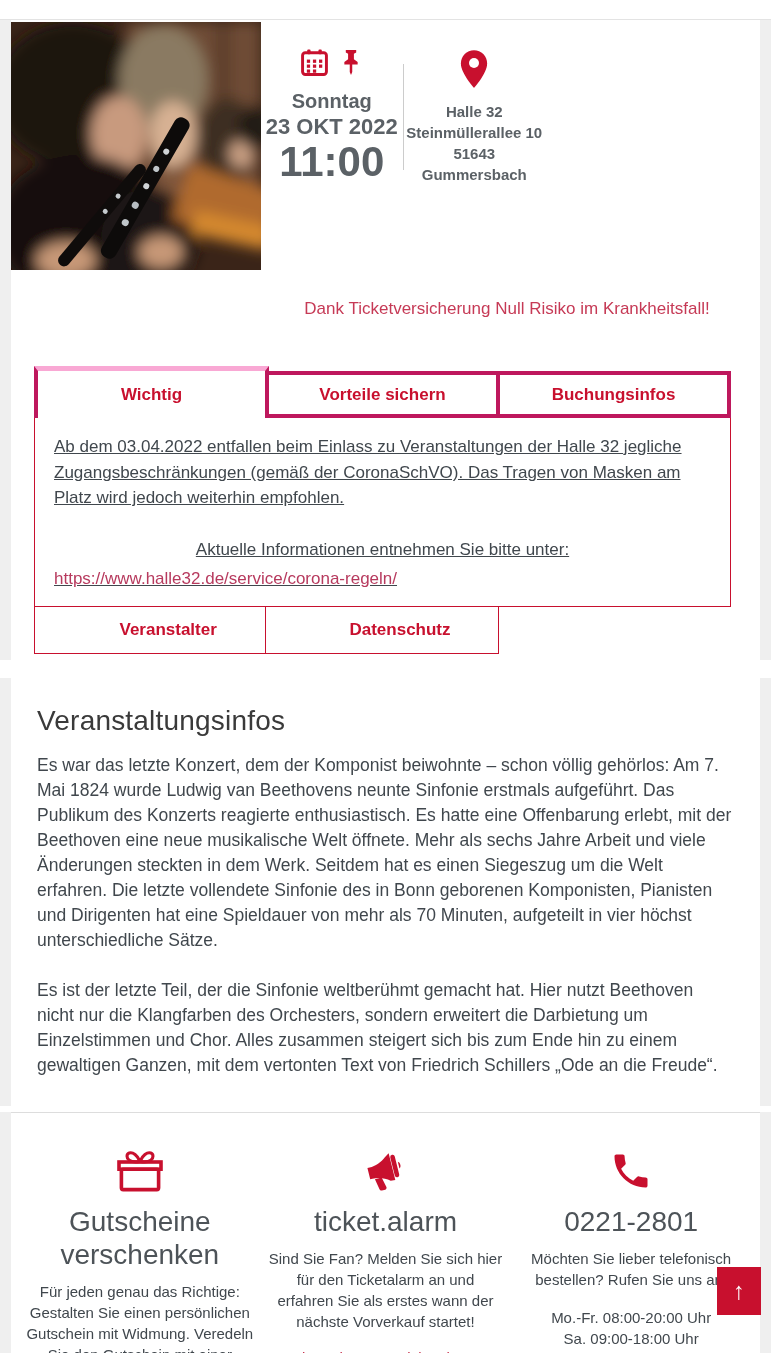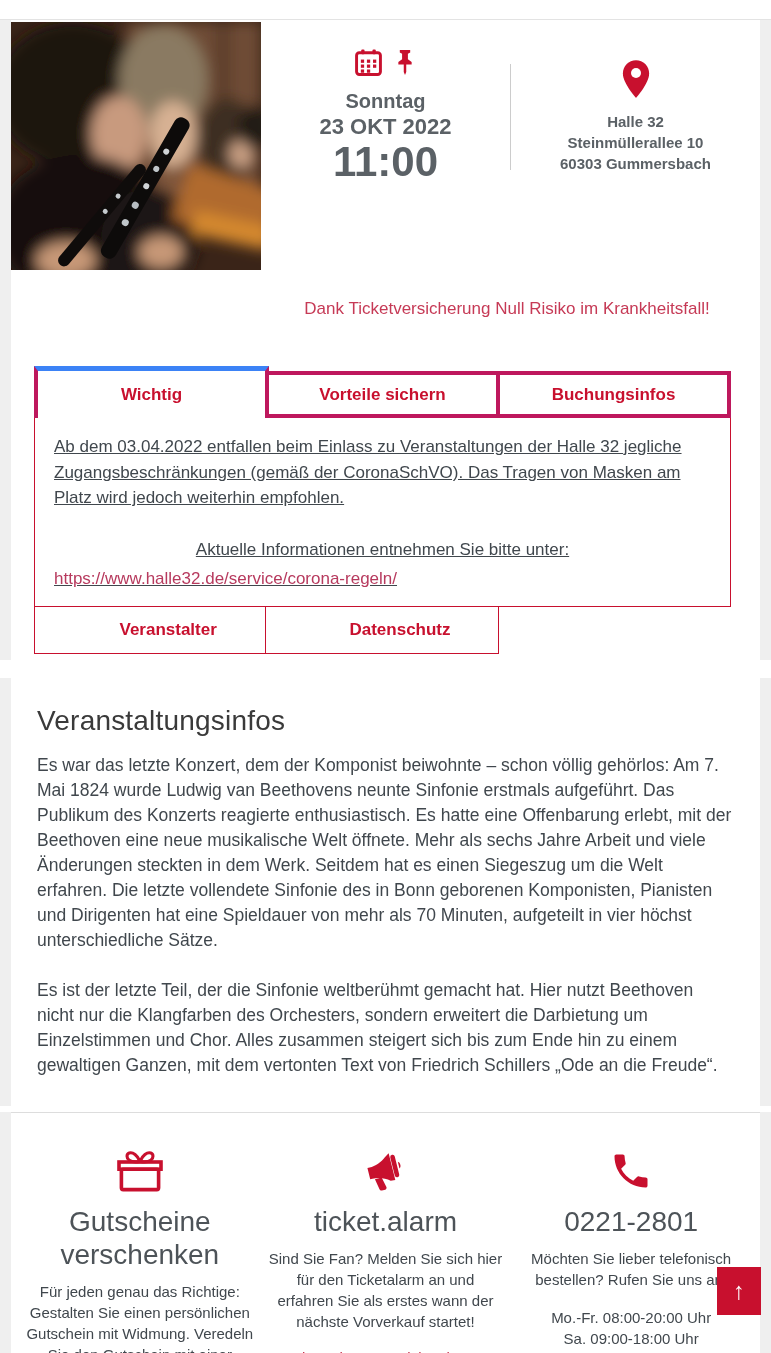--- a/index.html
+++ b/index.html
@@ -6,38 +6,38 @@
   body{width:771px;background:#ffffff;font-family:"Liberation Sans",sans-serif;-webkit-font-smoothing:antialiased;}
   .page{position:relative;width:771px;min-height:1353px;}
   .topstrip{height:19px;background:#fff;border-bottom:1px solid #e3e3e3;}
   .section{background:#efefef;}
   .card{background:#fff;margin:0 11px;}
 
   
   .widget-card{padding:2px 0 6px;}
   .hero-row{display:flex;}
   .photo{width:250px;height:248px;flex:none;overflow:hidden;background:#2a1a12;}
-  .widget-right{flex:1;display:flex;flex-direction:column;min-width:0;}
+  .widget-right{flex:1;display:flex;min-width:0;}
   .info-row{height:189px;display:flex;align-items:center;}
   .half{flex:1;text-align:center;}
   .v-divider{width:1px;height:106px;background:#cccccc;align-self:center;}
   .icon-row{display:flex;justify-content:center;align-items:flex-end;gap:12px;margin-bottom:8px;}
   .date-day{font-size:20px;font-weight:700;color:#5b6166;line-height:1.3;}
   .date-date{font-size:22px;font-weight:700;color:#5b6166;line-height:1.2;}
   .date-time{font-size:42px;font-weight:700;color:#5b6166;line-height:1.05;}
   .loc-line{font-size:15px;font-weight:700;color:#5b6166;line-height:1.4;}
   .loc-pin{margin-bottom:8px;}
   .book-btn{height:59px;margin-right:7px;background:#c8102e;color:#ffffff;font-size:25px;font-weight:600;letter-spacing:.5px;display:flex;align-items:center;justify-content:center;cursor:pointer;}
   .insurance{margin:28px 7px 0 250px;text-align:center;color:#c63a56;font-size:17px;line-height:1.3;}
 
   .tabs-wrap{margin:46px 29px 0 23px;}
   .tab-row{display:flex;}
   .tab{flex:1;height:47px;box-sizing:border-box;margin-top:5px;border:4px solid #be185d;background:#fff;display:flex;align-items:center;justify-content:center;color:#c8102e;font-size:17px;font-weight:600;cursor:pointer;}
   .tab + .tab{border-left:none;}
-  .tab.active{margin-top:0;height:52px;border-top:5px solid #3b82f6;border-bottom:none;}
+  .tab.active{margin-top:0;height:52px;border-top:5px solid #f9a8d4;border-bottom:none;}
   .tab-panel{border:1px solid #c8102e;border-top:none;padding:16px 19px 14px;color:#40474d;font-size:17px;line-height:1.5;text-decoration:underline;}
   .tab-panel p{margin:0 0 26px;}
   .tab-panel p.tight{margin:0 0 4px;text-align:center;}
   .corona-link{color:#b73a5e;text-decoration:none;cursor:pointer;}
   .footer-btns{display:flex;}
   .fbtn{width:33.333%;box-sizing:border-box;height:47px;border:1px solid #c8102e;border-top:none;display:flex;align-items:center;justify-content:center;color:#c8102e;font-size:17px;font-weight:600;background:#fff;cursor:pointer;padding-left:36px;}
   .fbtn + .fbtn{border-left:none;}
 
   .gap-lg{height:18px;background:#fff;}
   .gap-sm{height:6px;background:#fff;}
@@ -149,21 +149,21 @@
 
             <div class="half">
               <div class="loc-pin">
                 <svg width="30" height="40" viewBox="0 0 24 32" aria-hidden="true">
                   <path fill="#c8102e" d="M12 1C6.2 1 1.5 5.7 1.5 11.5 1.5 19.5 12 31 12 31s10.5-11.5 10.5-19.5C22.5 5.7 17.8 1 12 1z"></path>
                   <circle cx="12" cy="11.2" r="4" fill="#ffffff"></circle>
                 </svg>
               </div>
               <div class="loc-line">Halle 32</div>
               <div class="loc-line">Steinmüllerallee 10</div>
-              <div class="loc-line">60303 Gummersbach</div>
+              <div class="loc-line">51643 Gummersbach</div>
             </div>
           </div>
 
         </div>
       </div>
 
       <div class="insurance">Dank Ticketversicherung Null Risiko im Krankheitsfall!</div>
 
       <div class="tabs-wrap">
         <div class="tab-row">

